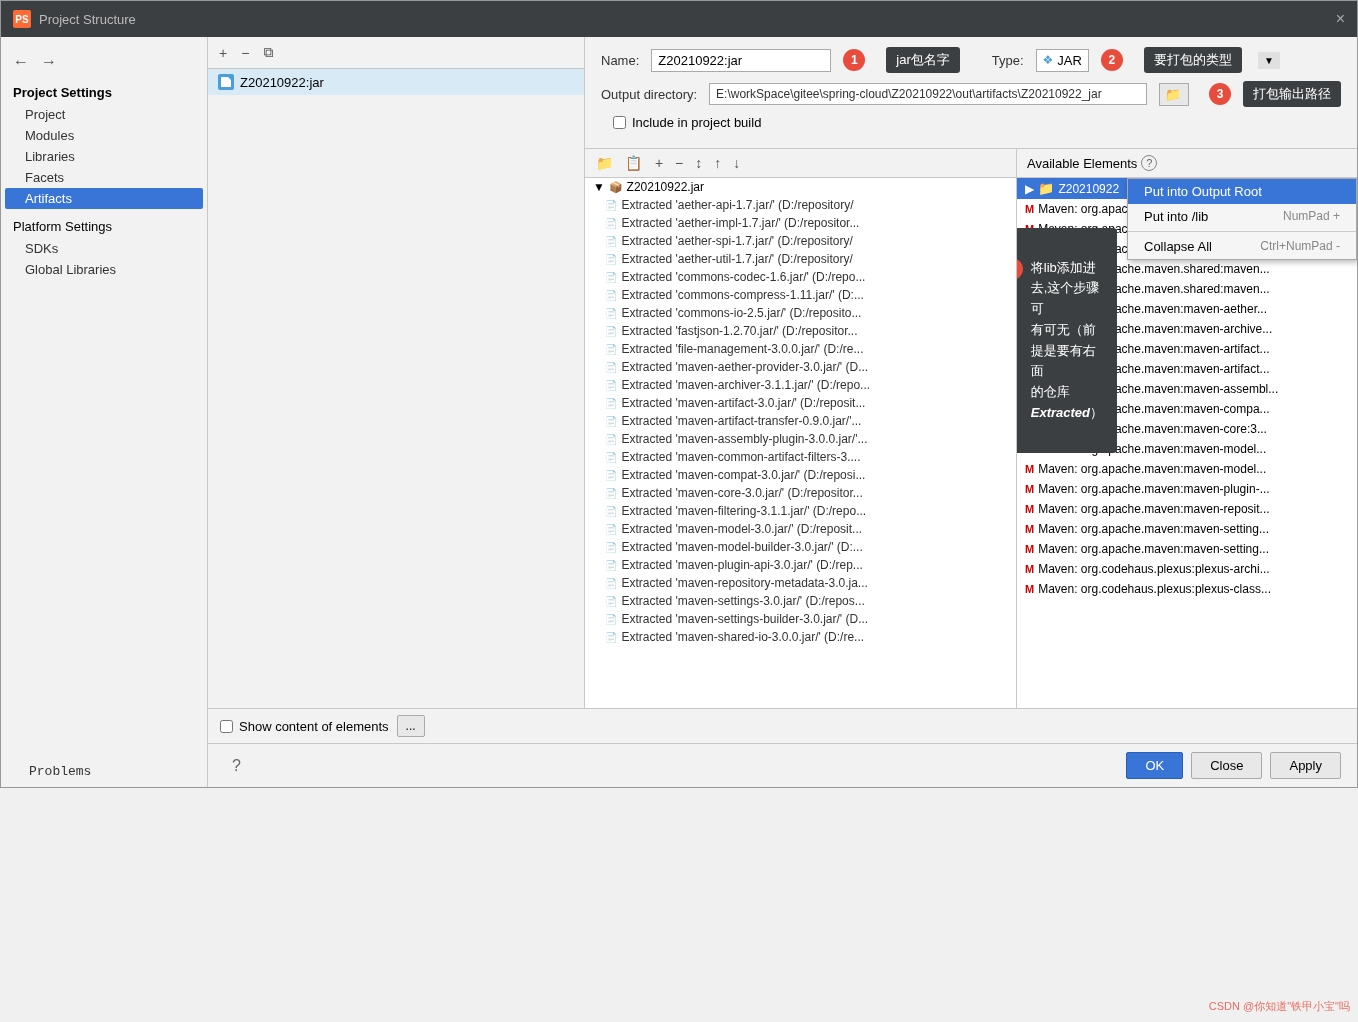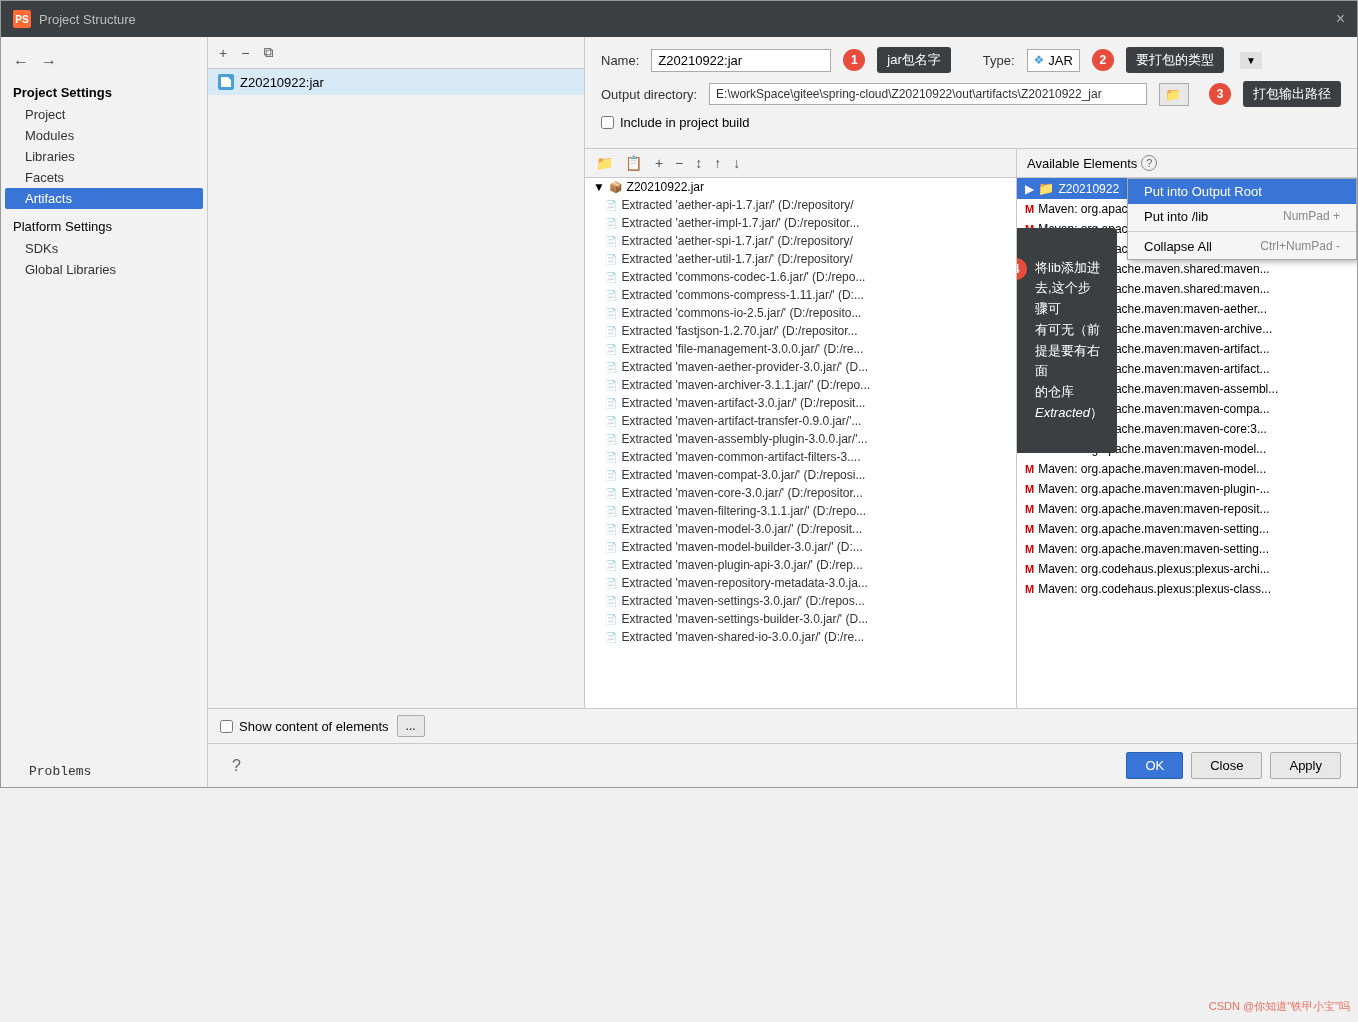--- a/index.html
+++ b/index.html
@@ -43,29 +43,29 @@
 
     
     .config-panel { flex: 1; display: flex; flex-direction: column; padding: 0; overflow: hidden; }
 
     .config-top { padding: 10px 16px; border-bottom: 1px solid #c8c8c8; }
     .config-row { display: flex; align-items: center; gap: 12px; margin-bottom: 8px; }
     .config-label { color: #333; font-size: 13px; }
     .config-input { border: 1px solid #aaa; background: white; padding: 3px 6px; font-size: 13px; min-width: 180px; }
 
     .annotation-badge { width: 22px; height: 22px; background: #e74c3c; border-radius: 50%; color: white; font-size: 12px; font-weight: bold; display: flex; align-items: center; justify-content: center; flex-shrink: 0; }
-    .annotation-tooltip { background: #3c3f41; color: white; padding: 4px 10px; border-radius: 3px; font-size: 13px; white-space: nowrap; }
+    .annotation-tooltip { background: #3c3f41; color: white; padding: 4px 10px; border-radius: 3px; font-size: 13px; white-space: nowrap; margin-left: 9px; }
 
     .type-select { display: flex; align-items: center; gap: 4px; border: 1px solid #aaa; background: white; padding: 3px 6px; font-size: 13px; }
     .type-icon { color: #4a9eda; font-size: 12px; }
     .dropdown-arrow { border: none; background: #e0e0e0; padding: 3px 6px; cursor: pointer; font-size: 10px; margin-left: 4px; }
     .output-dir-value { border: 1px solid #aaa; background: white; padding: 3px 6px; font-size: 12px; color: #333; flex: 1; }
     .folder-btn { border: 1px solid #aaa; background: #e8e8e8; cursor: pointer; padding: 3px 6px; font-size: 13px; }
 
-    .include-row { display: flex; align-items: center; gap: 8px; margin-bottom: 8px; }
+    .include-row { display: flex; align-items: center; gap: 8px; margin-bottom: 8px; margin-left: 12px; }
     .checkbox-label { display: flex; align-items: center; gap: 6px; }
 
     .output-dir-annotation { background: #3c3f41; color: white; padding: 4px 10px; border-radius: 3px; font-size: 13px; }
 
     .tabs-bar { display: flex; border-bottom: 1px solid #c8c8c8; padding: 0 12px; background: #f2f2f2; }
     .tab { padding: 6px 14px; cursor: pointer; font-size: 13px; color: #555; border-bottom: 2px solid transparent; }
     .tab.active { color: #000; border-bottom: 2px solid #4a9eda; font-weight: 500; }
 
     
     .output-layout { display: flex; flex: 1; overflow: hidden; }
@@ -450,21 +450,21 @@
                     <div class="context-menu-separator"></div>
                     <div class="context-menu-item">
                       <span>Collapse All</span>
                       <span class="context-menu-shortcut">Ctrl+NumPad -</span>
                     </div>
                   </div>
 
                   <div class="annotation-overlay annotation-overlay-4" style="position:absolute; top:50px; right:240px; background:#3c3f41; color:white; padding:10px 14px; border-radius:4px; font-size:13px; z-index:300; max-width:250px; white-space:pre-line;">
                     <div style="display:flex;align-items:flex-start;gap:8px;">
                       <div class="annotation-badge" style="flex-shrink:0;">4</div>
-                      <div style="font-size:13px;line-height:1.6;">将lib添加进去,这个步骤可<br>有可无（前提是要有右面<br>的仓库<span style="font-style:italic;">Extracted</span>）</div>
+                      <div style="font-size:13px;line-height:1.6;">将lib添加进去,这个步骤可<br>有可无（前提是要有右面<br>的仓库<span style="font-style:italic;font-weight:bold;">Extracted</span>）</div>
                     </div>
                   </div>
                 </div>
               </div>
             </div>
           </div>
         </div>
 
         <div class="bottom-toolbar">
           <label class="show-content-row">

